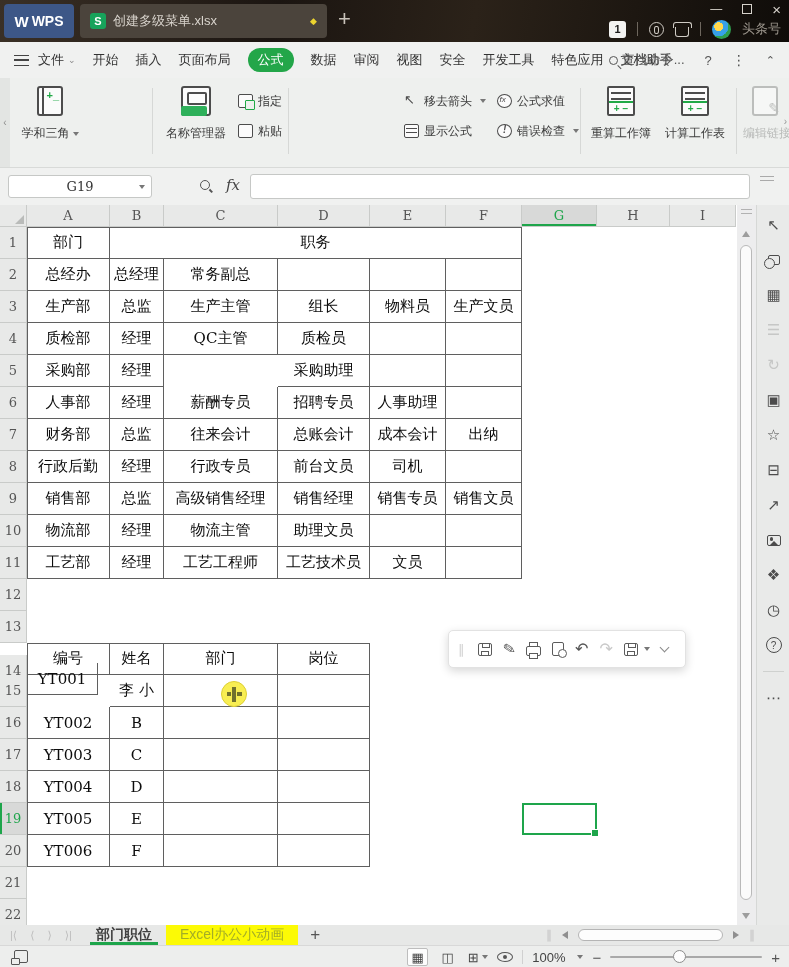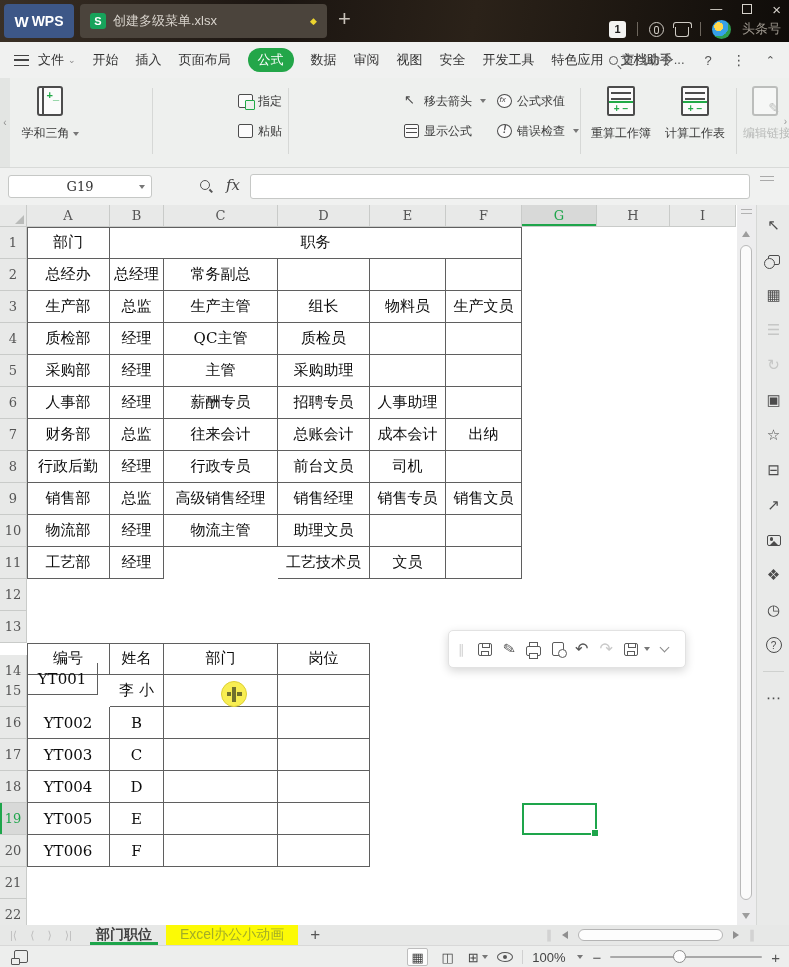--- a/index.html
+++ b/index.html
@@ -245,20 +245,24 @@
 </div>
 
 <div class="ribbon">
   <div class="rb-collapse">‹</div>
 
   <div class="rb-big" style="left:12px;">
     <span class="icon-book b1"></span>
     <div class="lbl"><span>学和三角</span><span class="caret-d"></span></div>
   </div>
   <div class="rb-sep" style="left:152px;"></div>
+  <div class="rb-big" style="left:156px; width:80px;">
+    <span class="icon-tray"></span>
+    <div class="lbl">名称管理器</div>
+  </div>
 
   <div class="rb-pair" style="left:238px;">
     <div class="rb-small">
       <span class="mi grn"></span>
         <span>指定</span>
     </div>
     <div class="rb-small">
       <span class="mi"></span>
         <span>粘贴</span>
     </div>
@@ -371,21 +375,20 @@
       <div class="cell" style="left: 343px; top: 64px; width: 76px; height: 32px;">物料员</div>
       <div class="cell" style="left: 419px; top: 64px; width: 76px; height: 32px;">生产文员</div>
       <div class="cell" style="left: 0px; top: 96px; width: 83px; height: 32px;">质检部</div>
       <div class="cell" style="left: 83px; top: 96px; width: 54px; height: 32px;">经理</div>
       <div class="cell" style="left: 137px; top: 96px; width: 114px; height: 32px;">QC主管</div>
       <div class="cell" style="left: 251px; top: 96px; width: 92px; height: 32px;">质检员</div>
       <div class="cell" style="left: 343px; top: 96px; width: 76px; height: 32px;"></div>
       <div class="cell" style="left: 419px; top: 96px; width: 76px; height: 32px;"></div>
       <div class="cell" style="left: 0px; top: 128px; width: 83px; height: 32px;">采购部</div>
       <div class="cell" style="left: 83px; top: 128px; width: 54px; height: 32px;">经理</div>
-      <div class="cell" style="left: 137px; top: 128px; width: 114px; height: 32px;">主管</div>
       <div class="cell" style="left: 251px; top: 128px; width: 92px; height: 32px;">采购助理</div>
       <div class="cell" style="left: 343px; top: 128px; width: 76px; height: 32px;"></div>
       <div class="cell" style="left: 419px; top: 128px; width: 76px; height: 32px;"></div>
       <div class="cell" style="left: 0px; top: 160px; width: 83px; height: 32px;">人事部</div>
       <div class="cell" style="left: 83px; top: 160px; width: 54px; height: 32px;">经理</div>
       <div class="cell" style="left: 137px; top: 160px; width: 114px; height: 32px;">薪酬专员</div>
       <div class="cell" style="left: 251px; top: 160px; width: 92px; height: 32px;">招聘专员</div>
       <div class="cell" style="left: 343px; top: 160px; width: 76px; height: 32px;">人事助理</div>
       <div class="cell" style="left: 419px; top: 160px; width: 76px; height: 32px;"></div>
       <div class="cell" style="left: 0px; top: 192px; width: 83px; height: 32px;">财务部</div>
@@ -407,20 +410,21 @@
       <div class="cell" style="left: 343px; top: 256px; width: 76px; height: 32px;">销售专员</div>
       <div class="cell" style="left: 419px; top: 256px; width: 76px; height: 32px;">销售文员</div>
       <div class="cell" style="left: 0px; top: 288px; width: 83px; height: 32px;">物流部</div>
       <div class="cell" style="left: 83px; top: 288px; width: 54px; height: 32px;">经理</div>
       <div class="cell" style="left: 137px; top: 288px; width: 114px; height: 32px;">物流主管</div>
       <div class="cell" style="left: 251px; top: 288px; width: 92px; height: 32px;">助理文员</div>
       <div class="cell" style="left: 343px; top: 288px; width: 76px; height: 32px;"></div>
       <div class="cell" style="left: 419px; top: 288px; width: 76px; height: 32px;"></div>
       <div class="cell" style="left: 0px; top: 320px; width: 83px; height: 32px;">工艺部</div>
       <div class="cell" style="left: 83px; top: 320px; width: 54px; height: 32px;">经理</div>
+      <div class="cell" style="left: 137px; top: 320px; width: 114px; height: 32px;">工艺工程师</div>
       <div class="cell" style="left: 251px; top: 320px; width: 92px; height: 32px;">工艺技术员</div>
       <div class="cell" style="left: 343px; top: 320px; width: 76px; height: 32px;">文员</div>
       <div class="cell" style="left: 419px; top: 320px; width: 76px; height: 32px;"></div>
       <div class="tframe" style="left: 0px; top: 0px; width: 495px; height: 352px;"></div>
       <div class="cell" style="left: 0px; top: 416px; width: 83px; height: 32px;">编号</div>
       <div class="cell" style="left: 83px; top: 416px; width: 54px; height: 32px;">姓名</div>
       <div class="cell" style="left: 137px; top: 416px; width: 114px; height: 32px;">部门</div>
       <div class="cell" style="left: 251px; top: 416px; width: 92px; height: 32px;">岗位</div>
       <div class="cell" style="left: 0px; top: 436px; width: 71px; height: 32px;">YT001</div>
       <div class="cell" style="left: 83px; top: 448px; width: 54px; height: 32px;">李 小</div>

